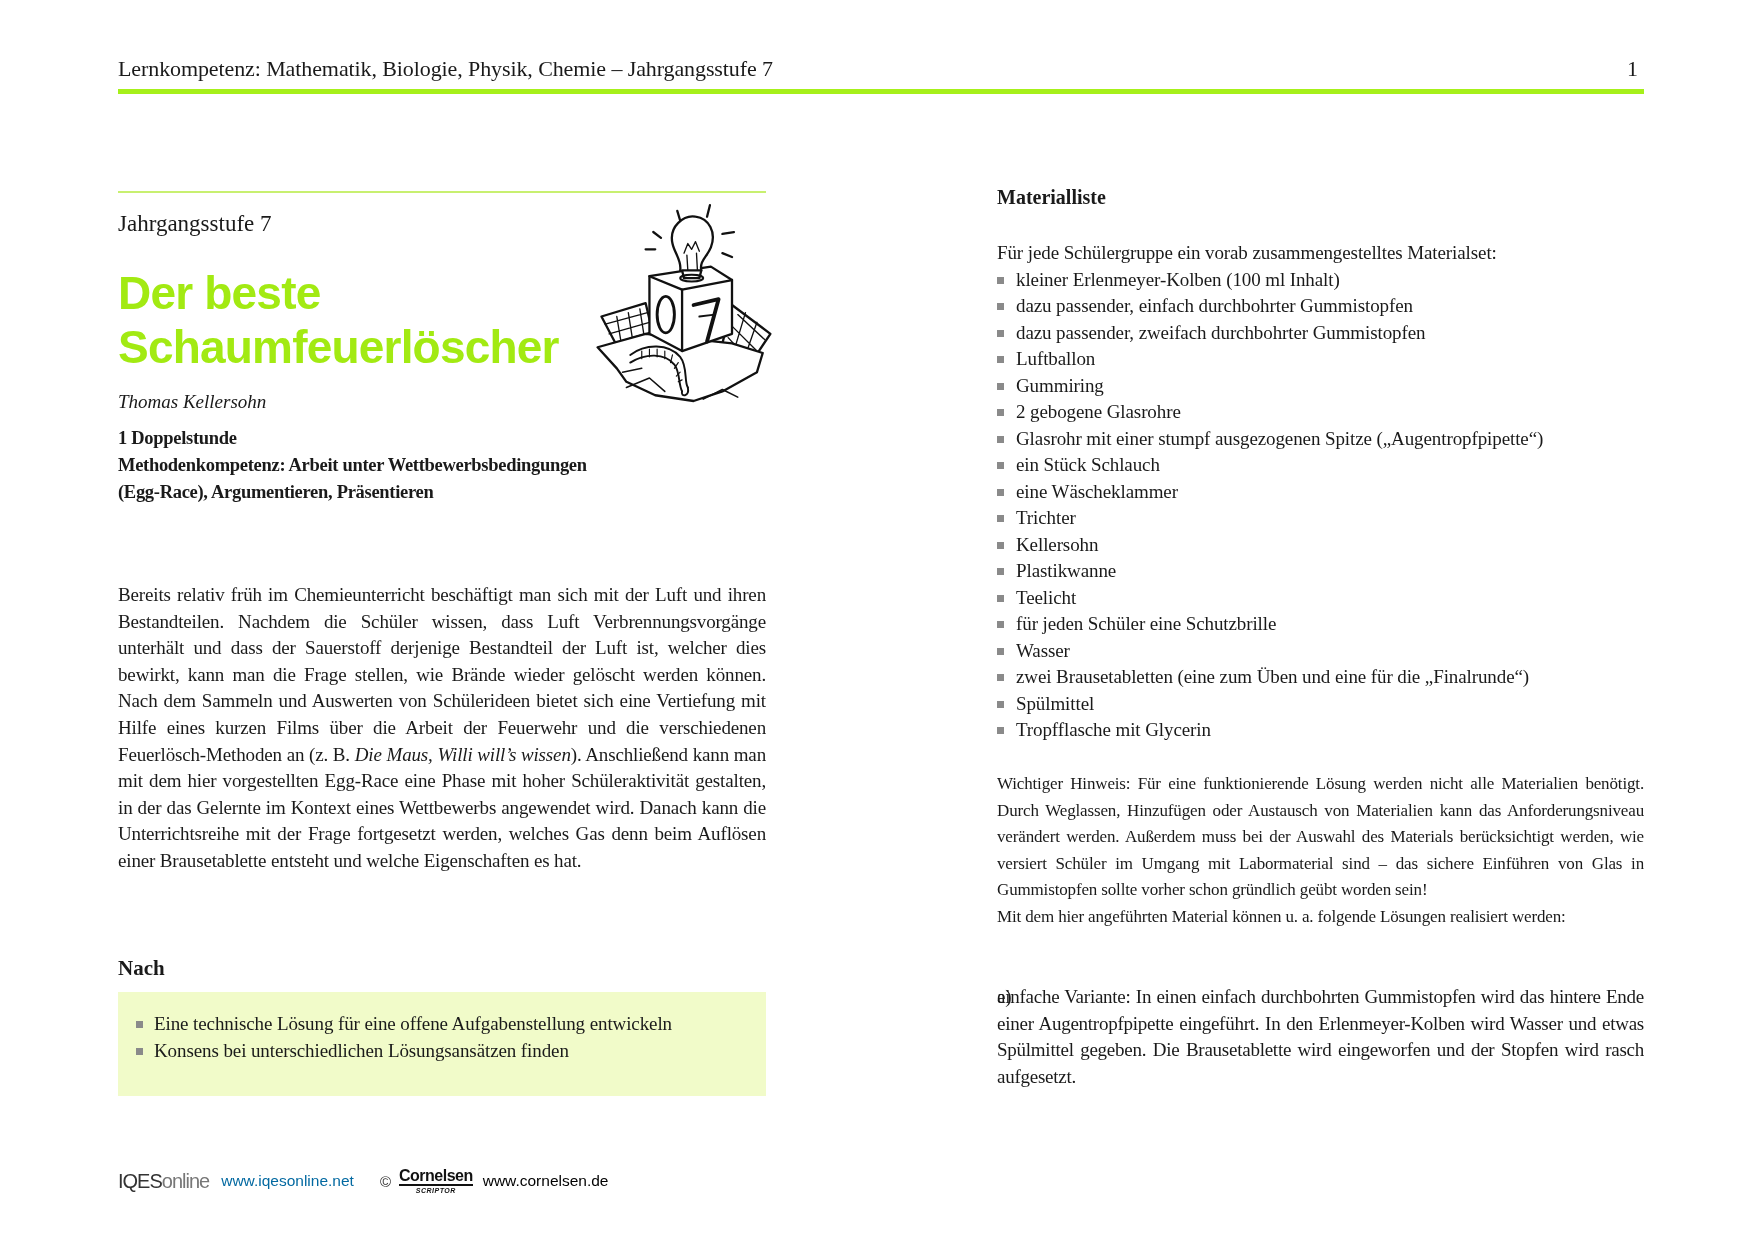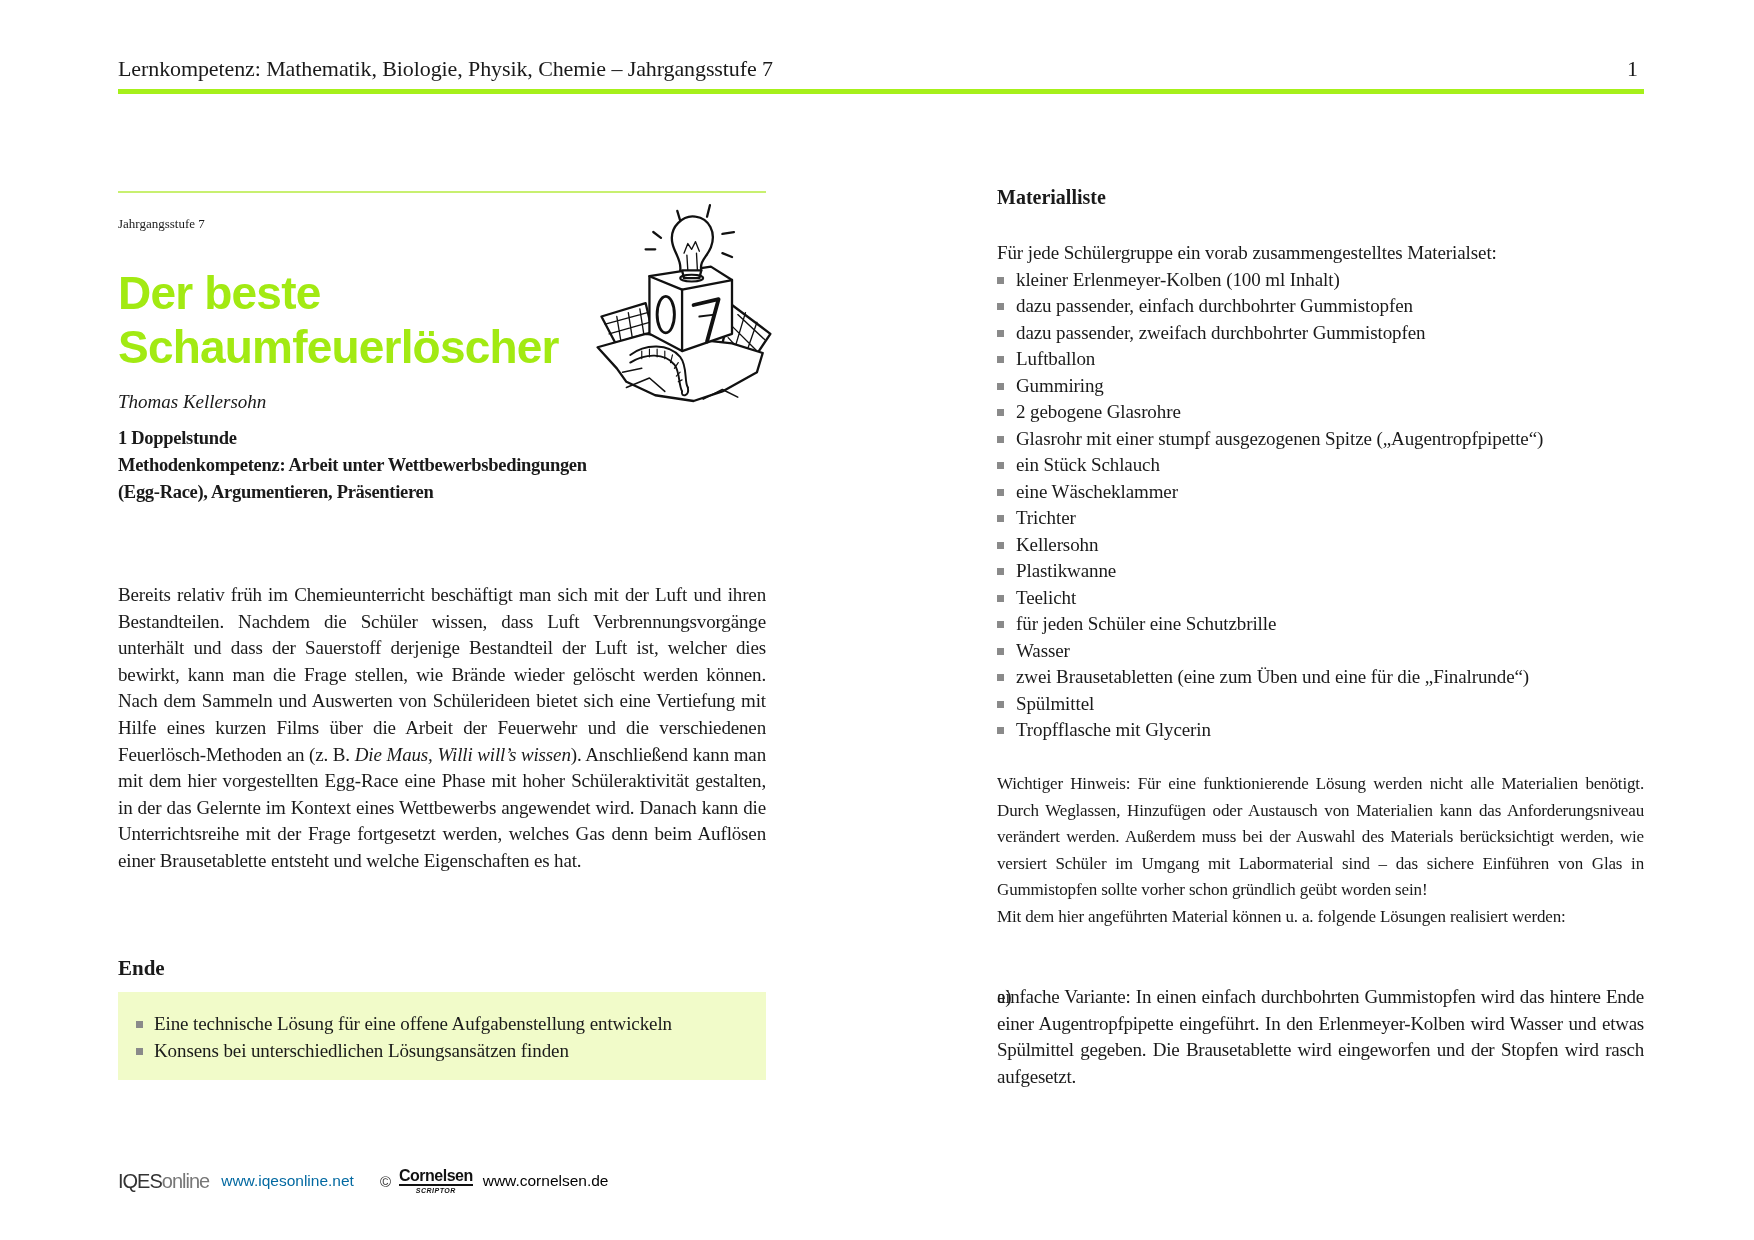--- a/index.html
+++ b/index.html
@@ -4,32 +4,32 @@
 <style>
   * { box-sizing: border-box; margin: 0; padding: 0; }
   html, body { width: 1754px; height: 1240px; background: #ffffff; overflow: hidden; }
   body { position: relative; font-family: "Liberation Serif", "DejaVu Serif", serif; color: #1a1a1a; }
 
   .running-head { position: absolute; left: 118px; top: 56px; width: 1526px; height: 26px; font-size: 22px; line-height: 26px; }
   .running-head .title { position: absolute; left: 0; top: 0; letter-spacing: -0.1px; }
   .running-head .page-no { position: absolute; right: 6px; top: 0; }
   .head-rule { position: absolute; left: 118px; top: 89px; width: 1526px; height: 5px; background: #a6f01a; }
   .thin-rule { position: absolute; left: 118px; top: 191px; width: 648px; height: 2px; background: #c8f070; }
-  .grade { position: absolute; left: 118px; top: 212px; font-size: 13px; line-height: 24px; }
+  .grade { position: absolute; left: 118px; top: 212px; font-size: 23px; line-height: 24px; }
   .doc-title { position: absolute; left: 118px; top: 266px; font-family: "Liberation Sans", "DejaVu Sans", sans-serif; font-size: 46px; line-height: 54px; color: #a2ea12; letter-spacing: -0.8px; }
   .author { position: absolute; left: 118px; top: 390px; font-size: 19px; line-height: 24px; font-style: italic; }
   .meta { position: absolute; left: 118px; top: 425px; font-size: 18.5px; line-height: 27px; font-weight: bold; letter-spacing: -0.3px; }
 
   .illustration { position: absolute; left: 588px; top: 198px; width: 192px; height: 214px; }
 
   .intro-para { position: absolute; left: 118px; top: 582px; width: 648px; font-size: 19px; line-height: 26.6px; text-align: justify; letter-spacing: -0.15px; }
   .intro-para em { font-style: italic; }
 
   .goals-heading { position: absolute; left: 118px; top: 955px; font-size: 21px; font-weight: bold; line-height: 26px; }
-  .goals-box { position: absolute; left: 118px; top: 992px; width: 648px; height: 88px; background: #f1fbc9; padding: 19px 0 0 18px; }
+  .goals-box { position: absolute; left: 118px; top: 992px; width: 648px; height: 104px; background: #f1fbc9; padding: 19px 0 0 18px; }
   .goals-box li { list-style: none; font-size: 19px; line-height: 26.6px; position: relative; padding-left: 18px; letter-spacing: -0.1px; }
 
   .bullet { position: absolute; left: 0; top: 10px; width: 7px; height: 7px; background: #8a8a8a; }
 
   .footer { position: absolute; left: 118px; top: 1168px; height: 26px; font-family: "Liberation Sans", "DejaVu Sans", sans-serif; display: flex; align-items: center; }
   .footer .iqes { font-size: 20px; color: #333; letter-spacing: -1px; }
   .footer .iqes .light { color: #777; font-weight: normal; text-align: right; }
   .footer .url { font-size: 15.5px; color: #0369a1; margin-left: 12px; }
   .footer .copy { font-size: 15px; color: #333; margin-left: 26px; }
   .footer .cornelsen { margin-left: 8px; display: flex; flex-direction: column; align-items: center; line-height: 1; }
@@ -101,21 +101,21 @@
     <path d="M96 74 C98 64, 90 56, 88 46 C84 28, 100 16, 112 18 C126 20, 134 34, 128 50 C124 60, 116 64, 118 74" fill="#fff"></path>
     <path d="M98 74 L100 82 L116 82 L118 74 Z" fill="#fff"></path>
     <path d="M100 56 L104 46 L108 52 L112 44 L116 54" stroke-width="1.4"></path>
     <path d="M103 58 L104 74 M113 56 L114 74" stroke-width="1.4"></path>
     <ellipse cx="108" cy="82" rx="12" ry="3.5" stroke-width="2.2"></ellipse>
   </svg>
 </div>
 
 <div class="intro-para"><span>Bereits relativ früh im Chemieunterricht beschäftigt man sich mit der Luft und ihren Bestandteilen. Nachdem die Schüler wissen, dass Luft Verbrennungsvorgänge unterhält und dass der Sauerstoff derjenige Bestandteil der Luft ist, welcher dies bewirkt, kann man die Frage stellen, wie Brände wieder gelöscht werden können. Nach dem Sammeln und Auswerten von Schülerideen bietet sich eine Vertiefung mit Hilfe eines kurzen Films über die Arbeit der Feuerwehr und die verschiedenen Feuerlösch-Methoden an (z. B. </span><em>Die Maus, Willi will’s wissen</em><span>). Anschließend kann man mit dem hier vorgestellten Egg-Race eine Phase mit hoher Schüleraktivität gestalten, in der das Gelernte im Kontext eines Wettbewerbs angewendet wird. Danach kann die Unterrichtsreihe mit der Frage fortgesetzt werden, welches Gas denn beim Auflösen einer Brausetablette entsteht und welche Eigenschaften es hat.</span></div>
 
-<h2 class="goals-heading">Ende</h2>
+<h2 class="goals-heading">Nach</h2>
 <ul class="goals-box">
   <li><span class="bullet"></span><span>Eine technische Lösung für eine offene Aufgabenstellung entwickeln</span></li>
   <li><span class="bullet"></span><span>Konsens bei unterschiedlichen Lösungsansätzen finden</span></li>
 </ul>
 
 <div class="footer">
   <span class="iqes"><span>IQES</span><span class="light">online</span></span>
   <span class="url">www.iqesonline.net</span>
   <span class="copy">©</span>
   <span class="cornelsen">

